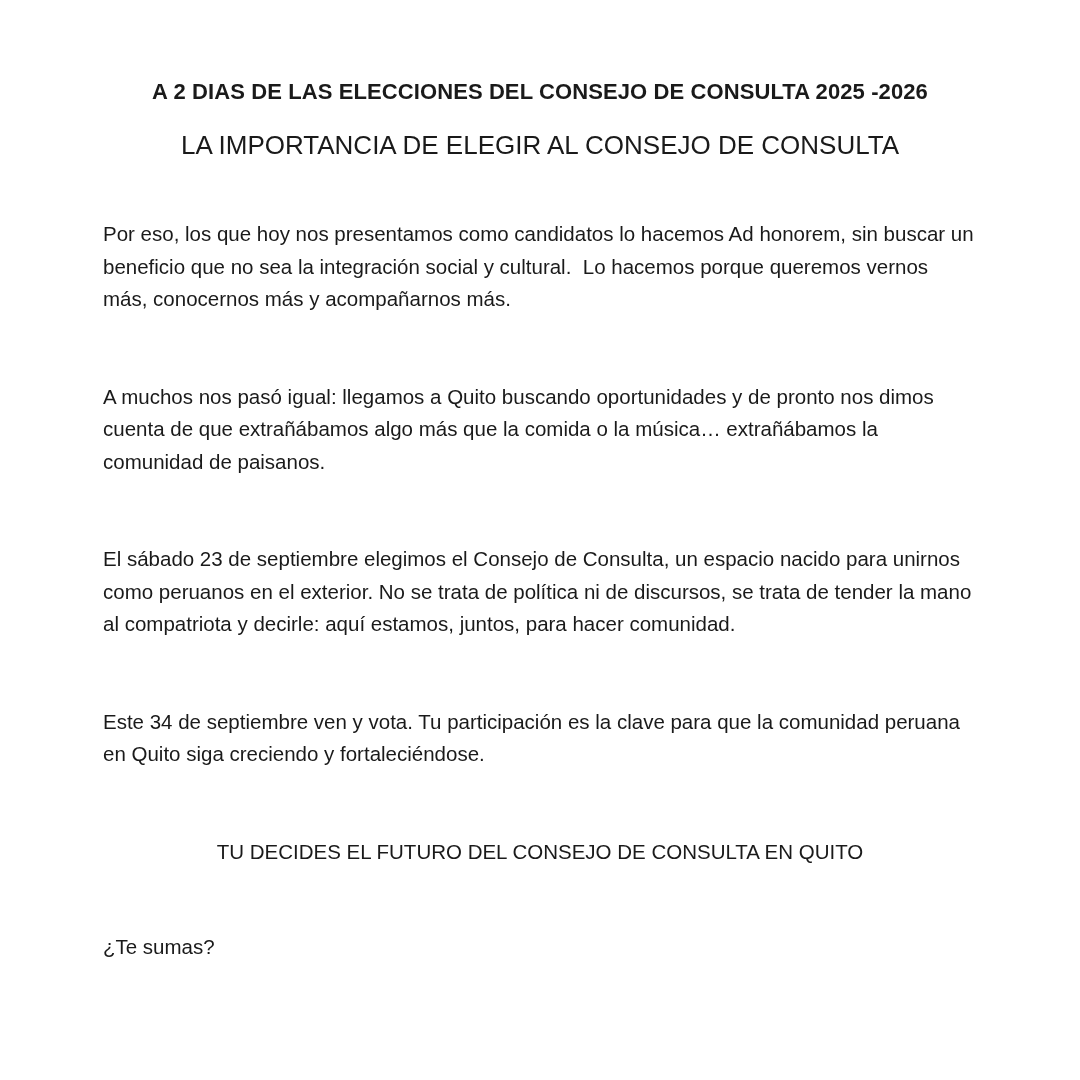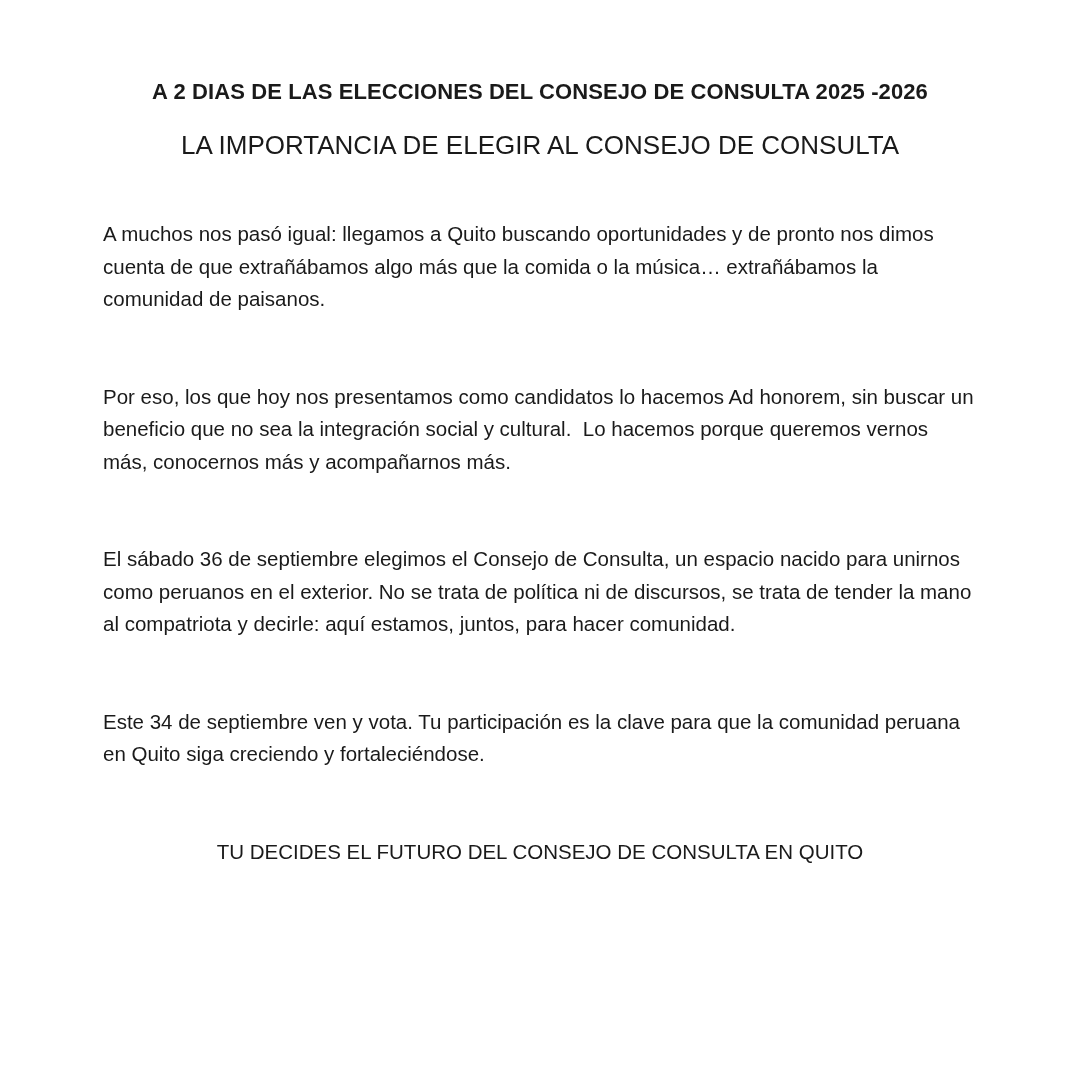--- a/index.html
+++ b/index.html
@@ -61,24 +61,25 @@
 </style>
 </head>
 <body style="background: rgb(255, 255, 255); color: rgb(26, 26, 26);">
 
 <div class="page">
 
   <h1 class="doc-title">A 2 DIAS DE LAS ELECCIONES DEL CONSEJO DE CONSULTA 2025 -2026</h1>
 
   <h2 class="doc-subtitle">LA IMPORTANCIA DE ELEGIR AL CONSEJO DE CONSULTA</h2>
 
+  <p class="body-par">Por eso, los que hoy nos presentamos como candidatos lo hacemos Ad honorem, sin buscar un beneficio que no sea la integración social y cultural.  Lo hacemos porque queremos vernos más, conocernos más y acompañarnos más.</p>
+
   <p class="body-par">A muchos nos pasó igual: llegamos a Quito buscando oportunidades y de pronto nos dimos cuenta de que extrañábamos algo más que la comida o la música… extrañábamos la comunidad de paisanos.</p>
 
-  <p class="body-par">Por eso, los que hoy nos presentamos como candidatos lo hacemos Ad honorem, sin buscar un beneficio que no sea la integración social y cultural.  Lo hacemos porque queremos vernos más, conocernos más y acompañarnos más.</p>
-
-  <p class="body-par">El sábado 36 de septiembre elegimos el Consejo de Consulta, un espacio nacido para unirnos como peruanos en el exterior. No se trata de política ni de discursos, se trata de tender la mano al compatriota y decirle: aquí estamos, juntos, para hacer comunidad.</p>
+  <p class="body-par">El sábado 23 de septiembre elegimos el Consejo de Consulta, un espacio nacido para unirnos como peruanos en el exterior. No se trata de política ni de discursos, se trata de tender la mano al compatriota y decirle: aquí estamos, juntos, para hacer comunidad.</p>
 
   <p class="body-par">Este 34 de septiembre ven y vota. Tu participación es la clave para que la comunidad peruana en Quito siga creciendo y fortaleciéndose.</p>
 
   <p class="callout">TU DECIDES EL FUTURO DEL CONSEJO DE CONSULTA EN QUITO</p>
 
+  <p class="closing">¿Te sumas?</p>
 
 </div>
 
 </body></html>

